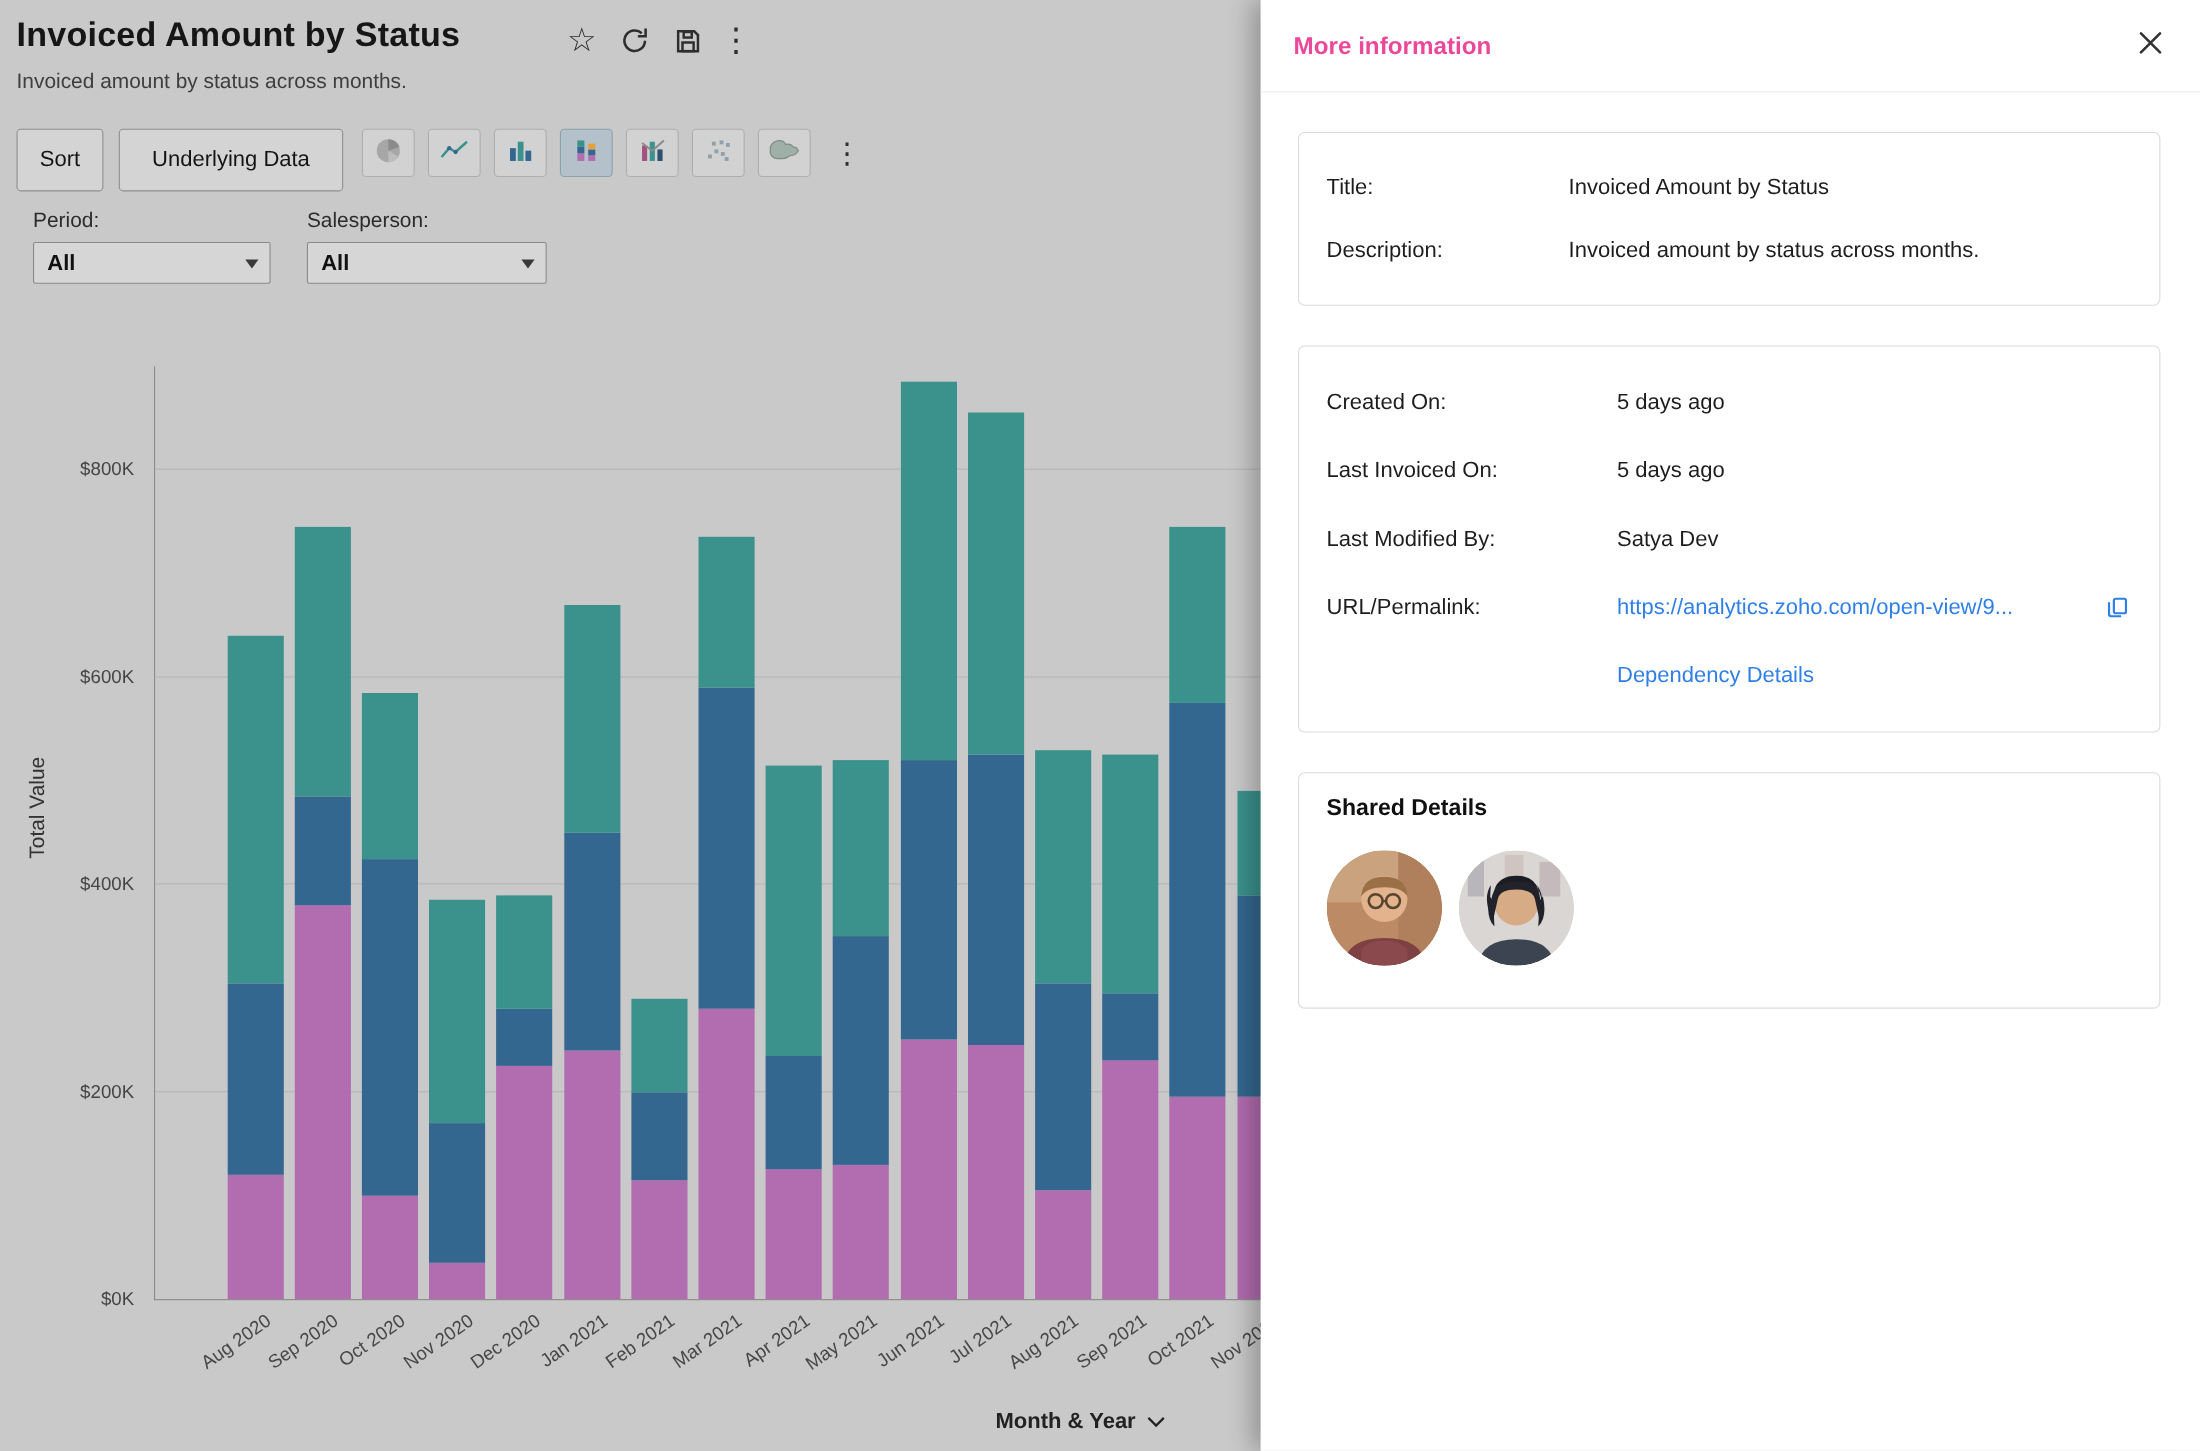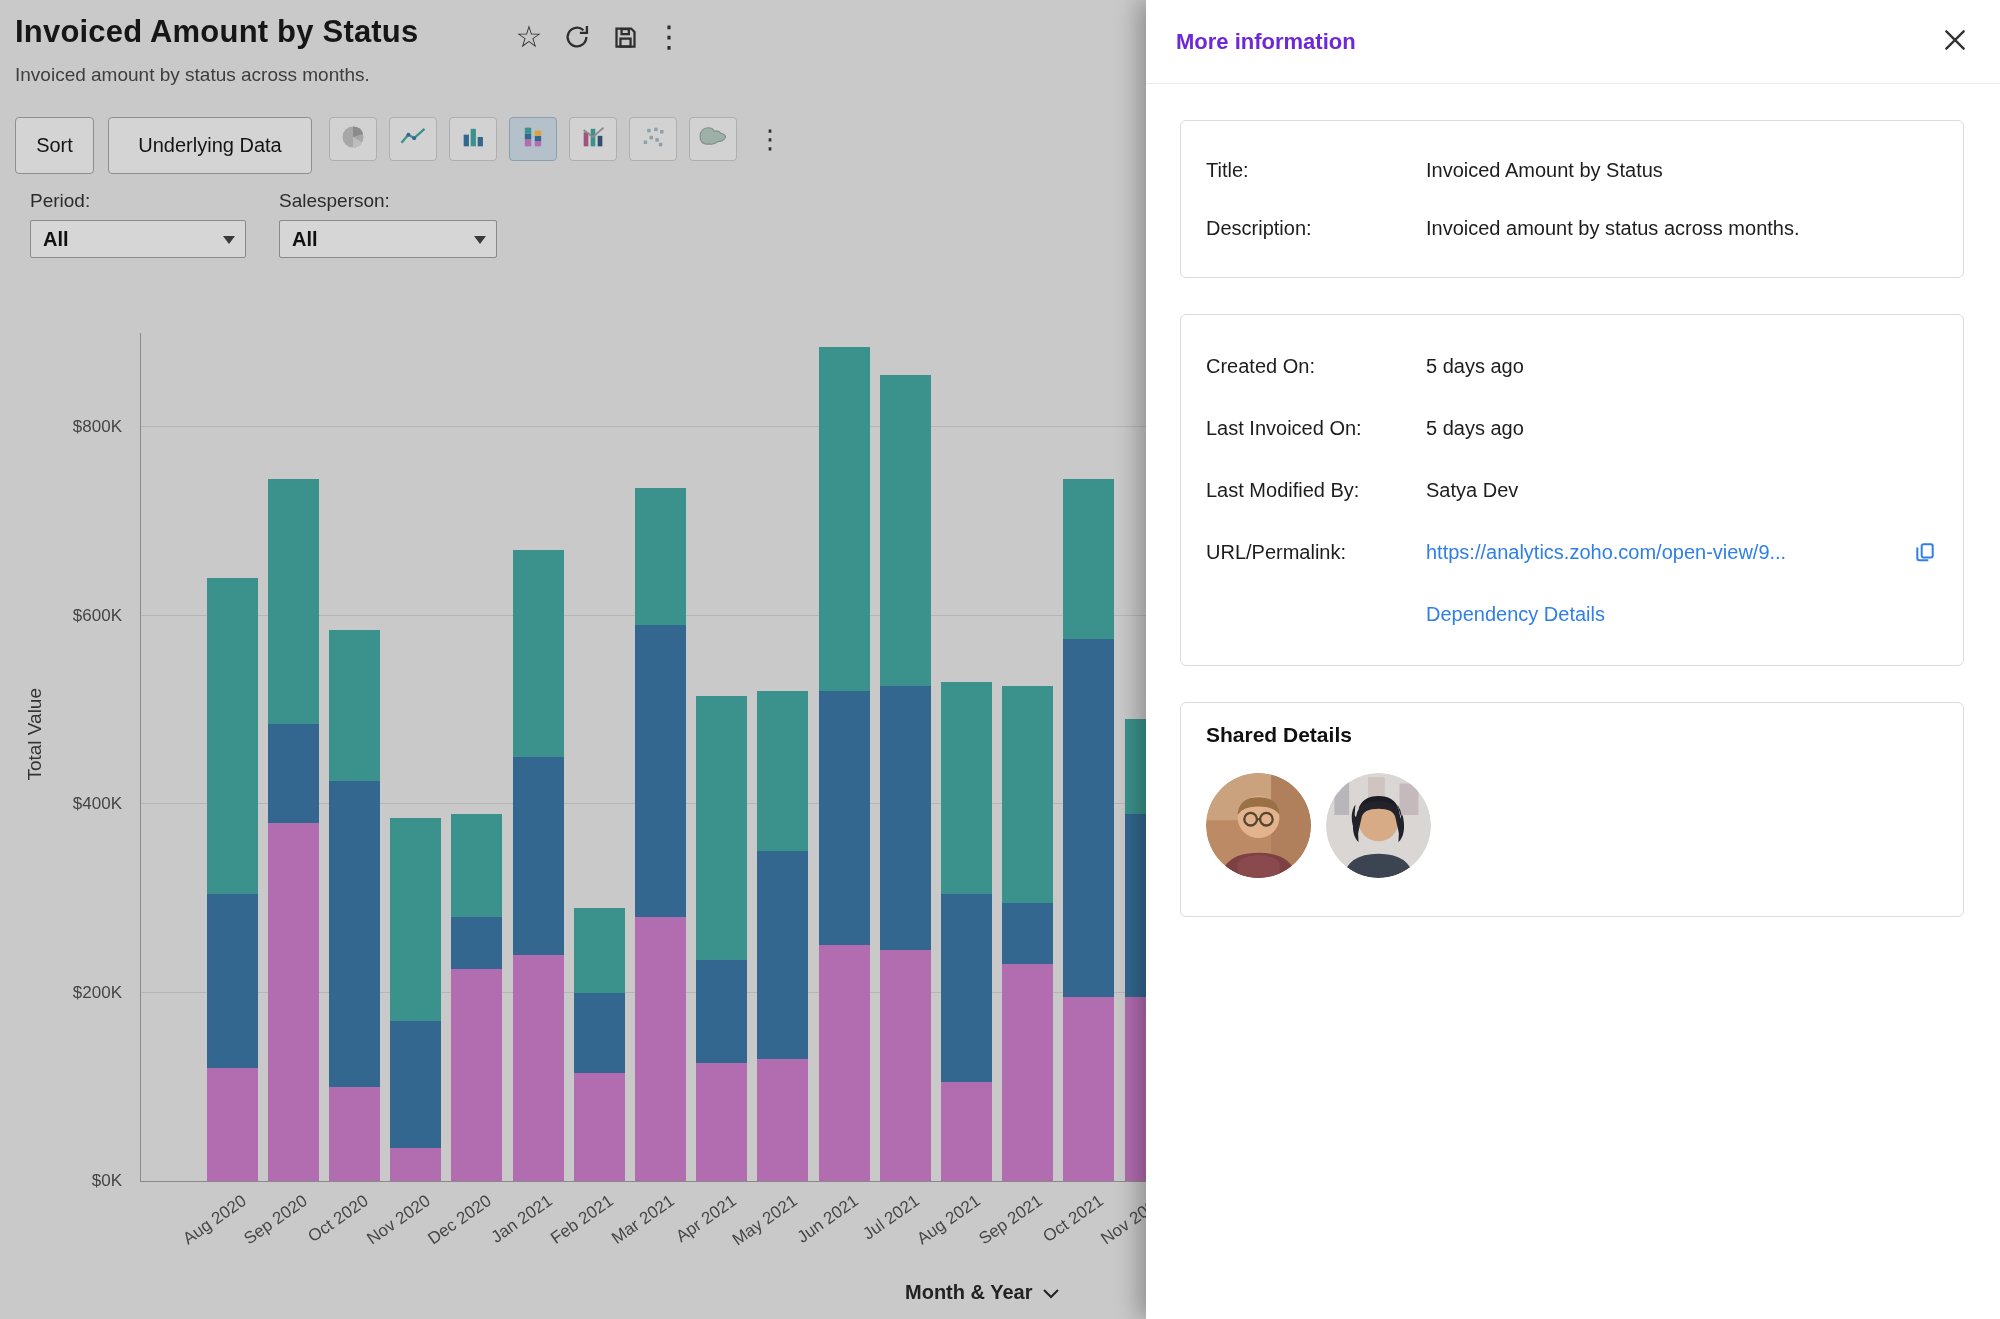--- a/index.html
+++ b/index.html
@@ -50,28 +50,28 @@
   .ylabel{position:absolute;left:24px;top:688px;writing-mode:vertical-rl;transform:rotate(180deg);
           font-size:19px;color:#333;}
   .xaxis-title{position:absolute;left:905px;top:1281px;display:flex;align-items:center;gap:11px;
                font-size:20px;font-weight:600;color:#222;cursor:pointer;}
 
   
   #panel{position:absolute;left:1146px;top:0;width:854px;height:1319px;background:#ffffff;
          box-shadow:-8px 0 22px rgba(0,0,0,.28);z-index:10;box-sizing:border-box;}
   .panel-header{height:84px;display:flex;align-items:center;justify-content:space-between;
                 padding:0 28px 0 30px;border-bottom:1px solid #ececec;box-sizing:border-box;}
-  .panel-title{font-size:22px;font-weight:700;color:#6d28d9;}
+  .panel-title{font-size:22px;font-weight:700;color:#ec4899;}
   .close-btn{width:34px;height:34px;display:flex;align-items:center;justify-content:center;cursor:pointer;}
   .panel-body{padding:36px 36px 0 34px;}
   .card{border:1px solid #dcdcdc;border-radius:6px;padding:20px 25px;margin-bottom:36px;box-sizing:border-box;}
   .irow{display:flex;align-items:center;font-size:20px;color:#1d1d1d;}
   .irow .lbl{width:220px;flex-shrink:0;}
   .irow.h58{height:58px;}
-  .irow.h62{height:62px;}
+  .irow.h62{height:62px;gap:44px;}
   .link{color:#2f7fe8;cursor:pointer;text-decoration:none;}
   .copy-btn{margin-left:auto;width:26px;height:26px;display:flex;align-items:center;justify-content:center;cursor:pointer;}
   .shared-title{font-size:21px;font-weight:700;color:#101010;}
   .avatars{display:flex;gap:15px;margin-top:26px;padding-bottom:10px;}
   .avatar{width:105px;height:105px;border-radius:50%;overflow:hidden;cursor:pointer;}
   .avatar svg{display:block;width:100%;height:100%;}
 </style>
 </head>
 <body>
 

